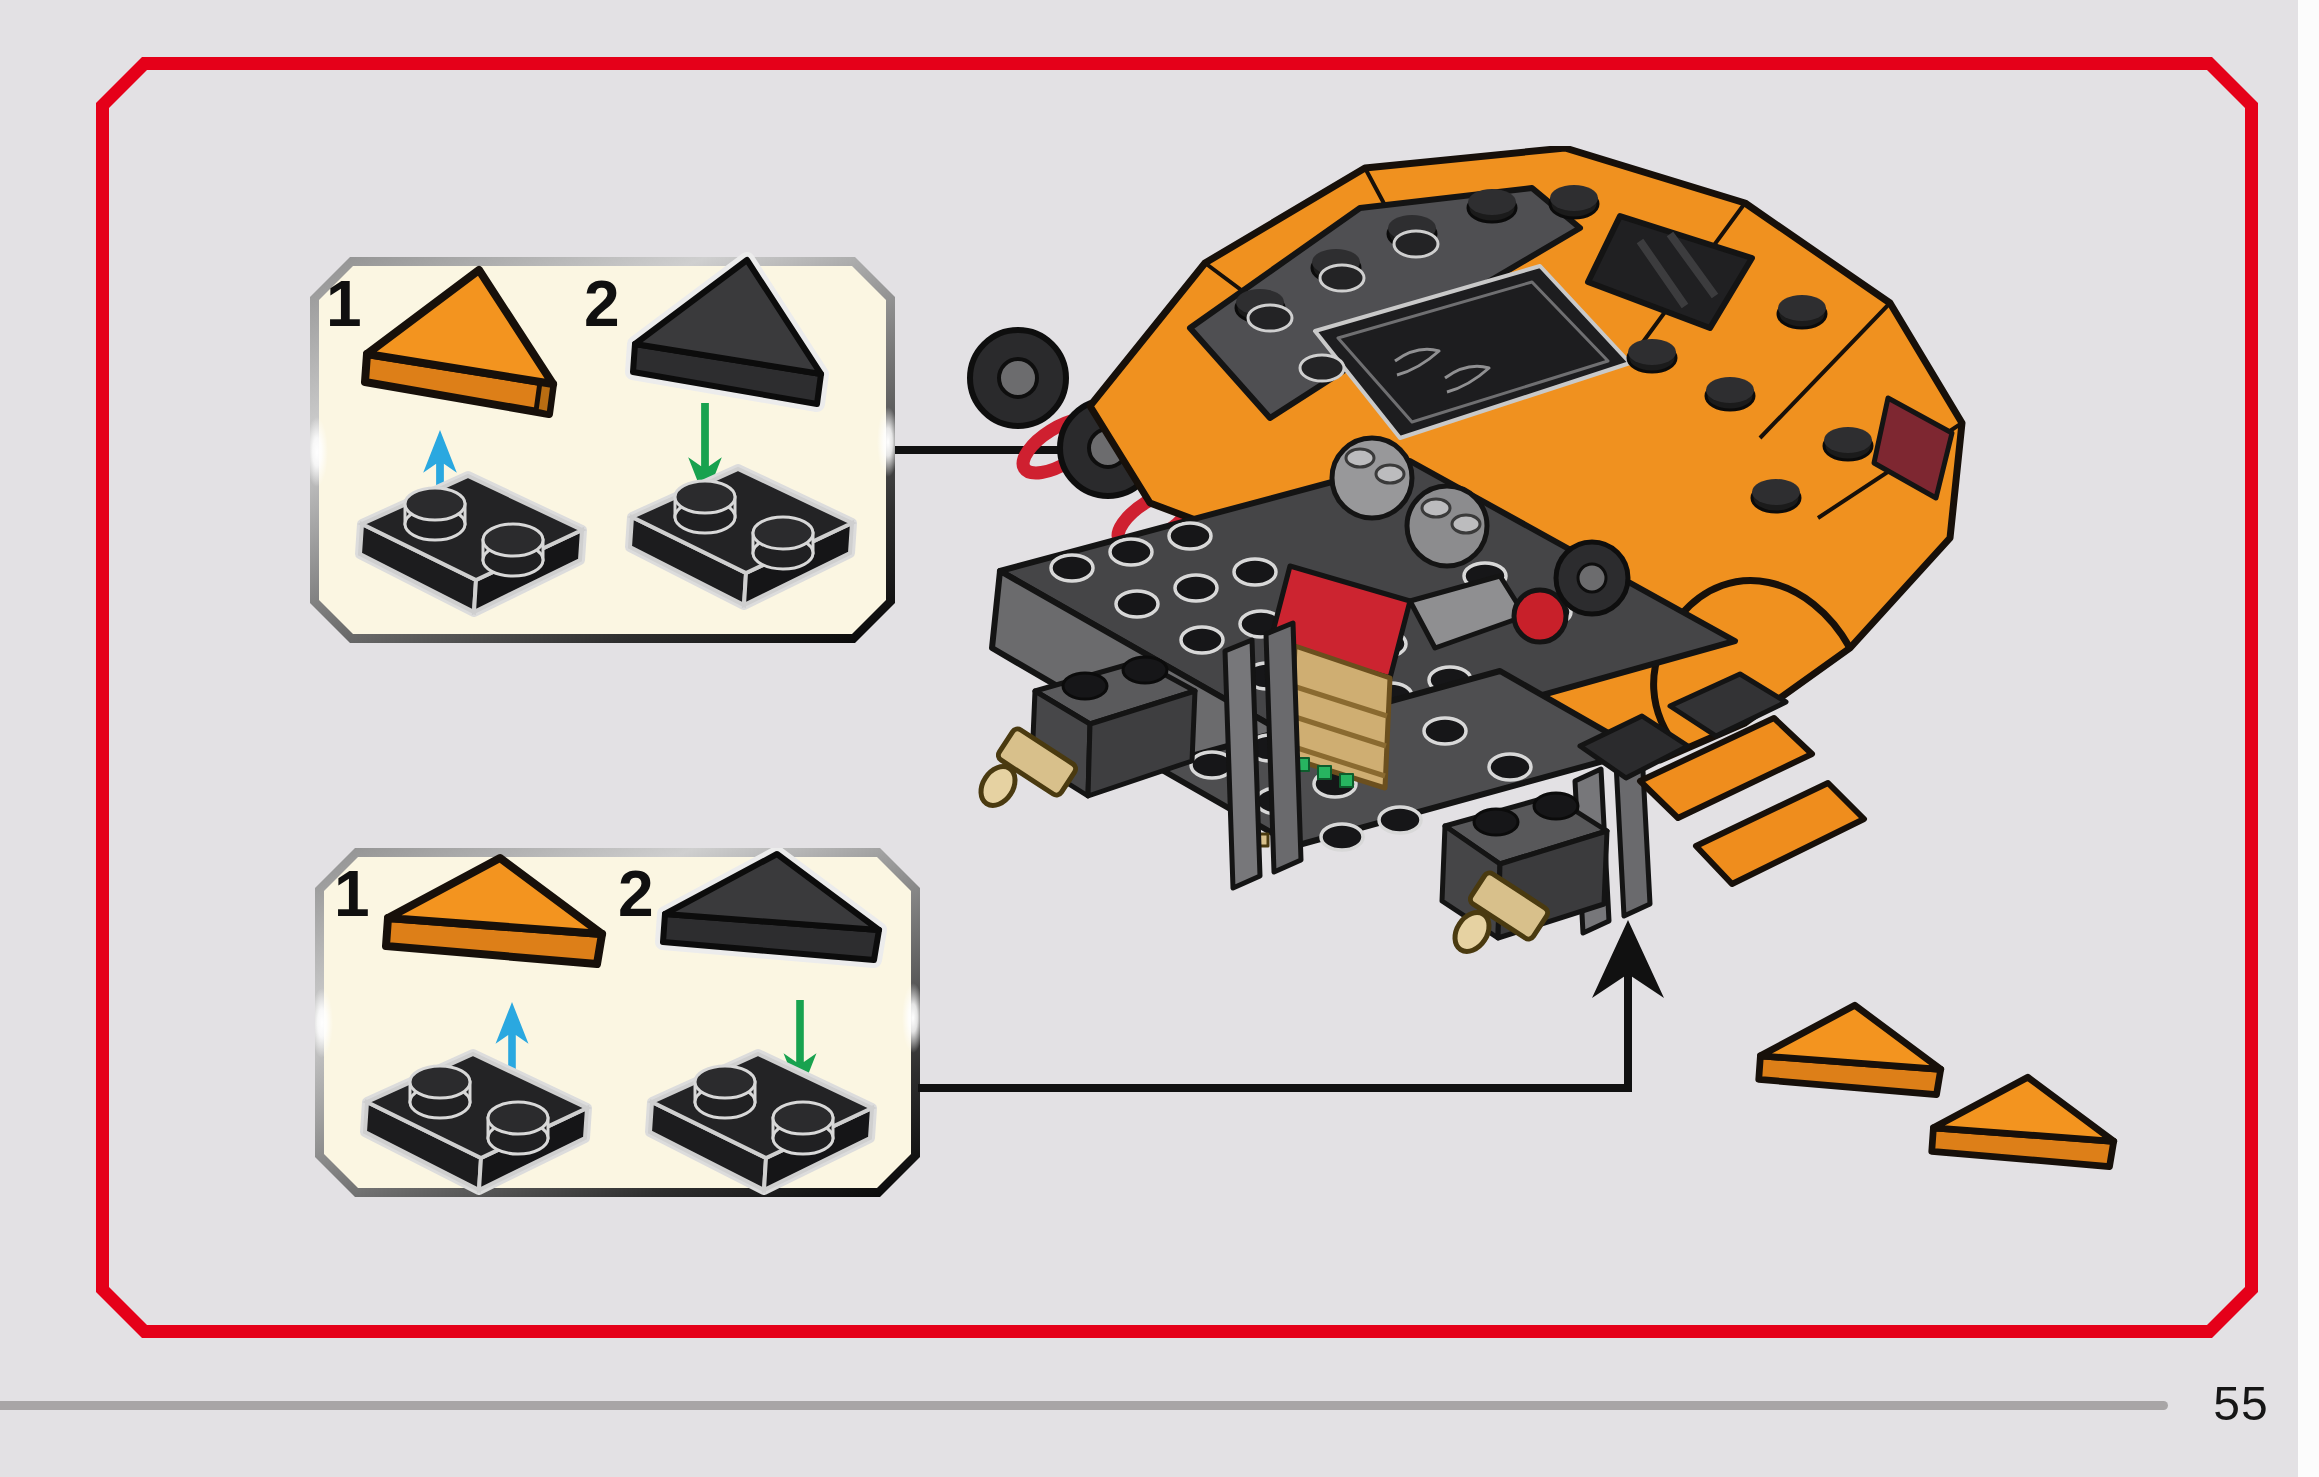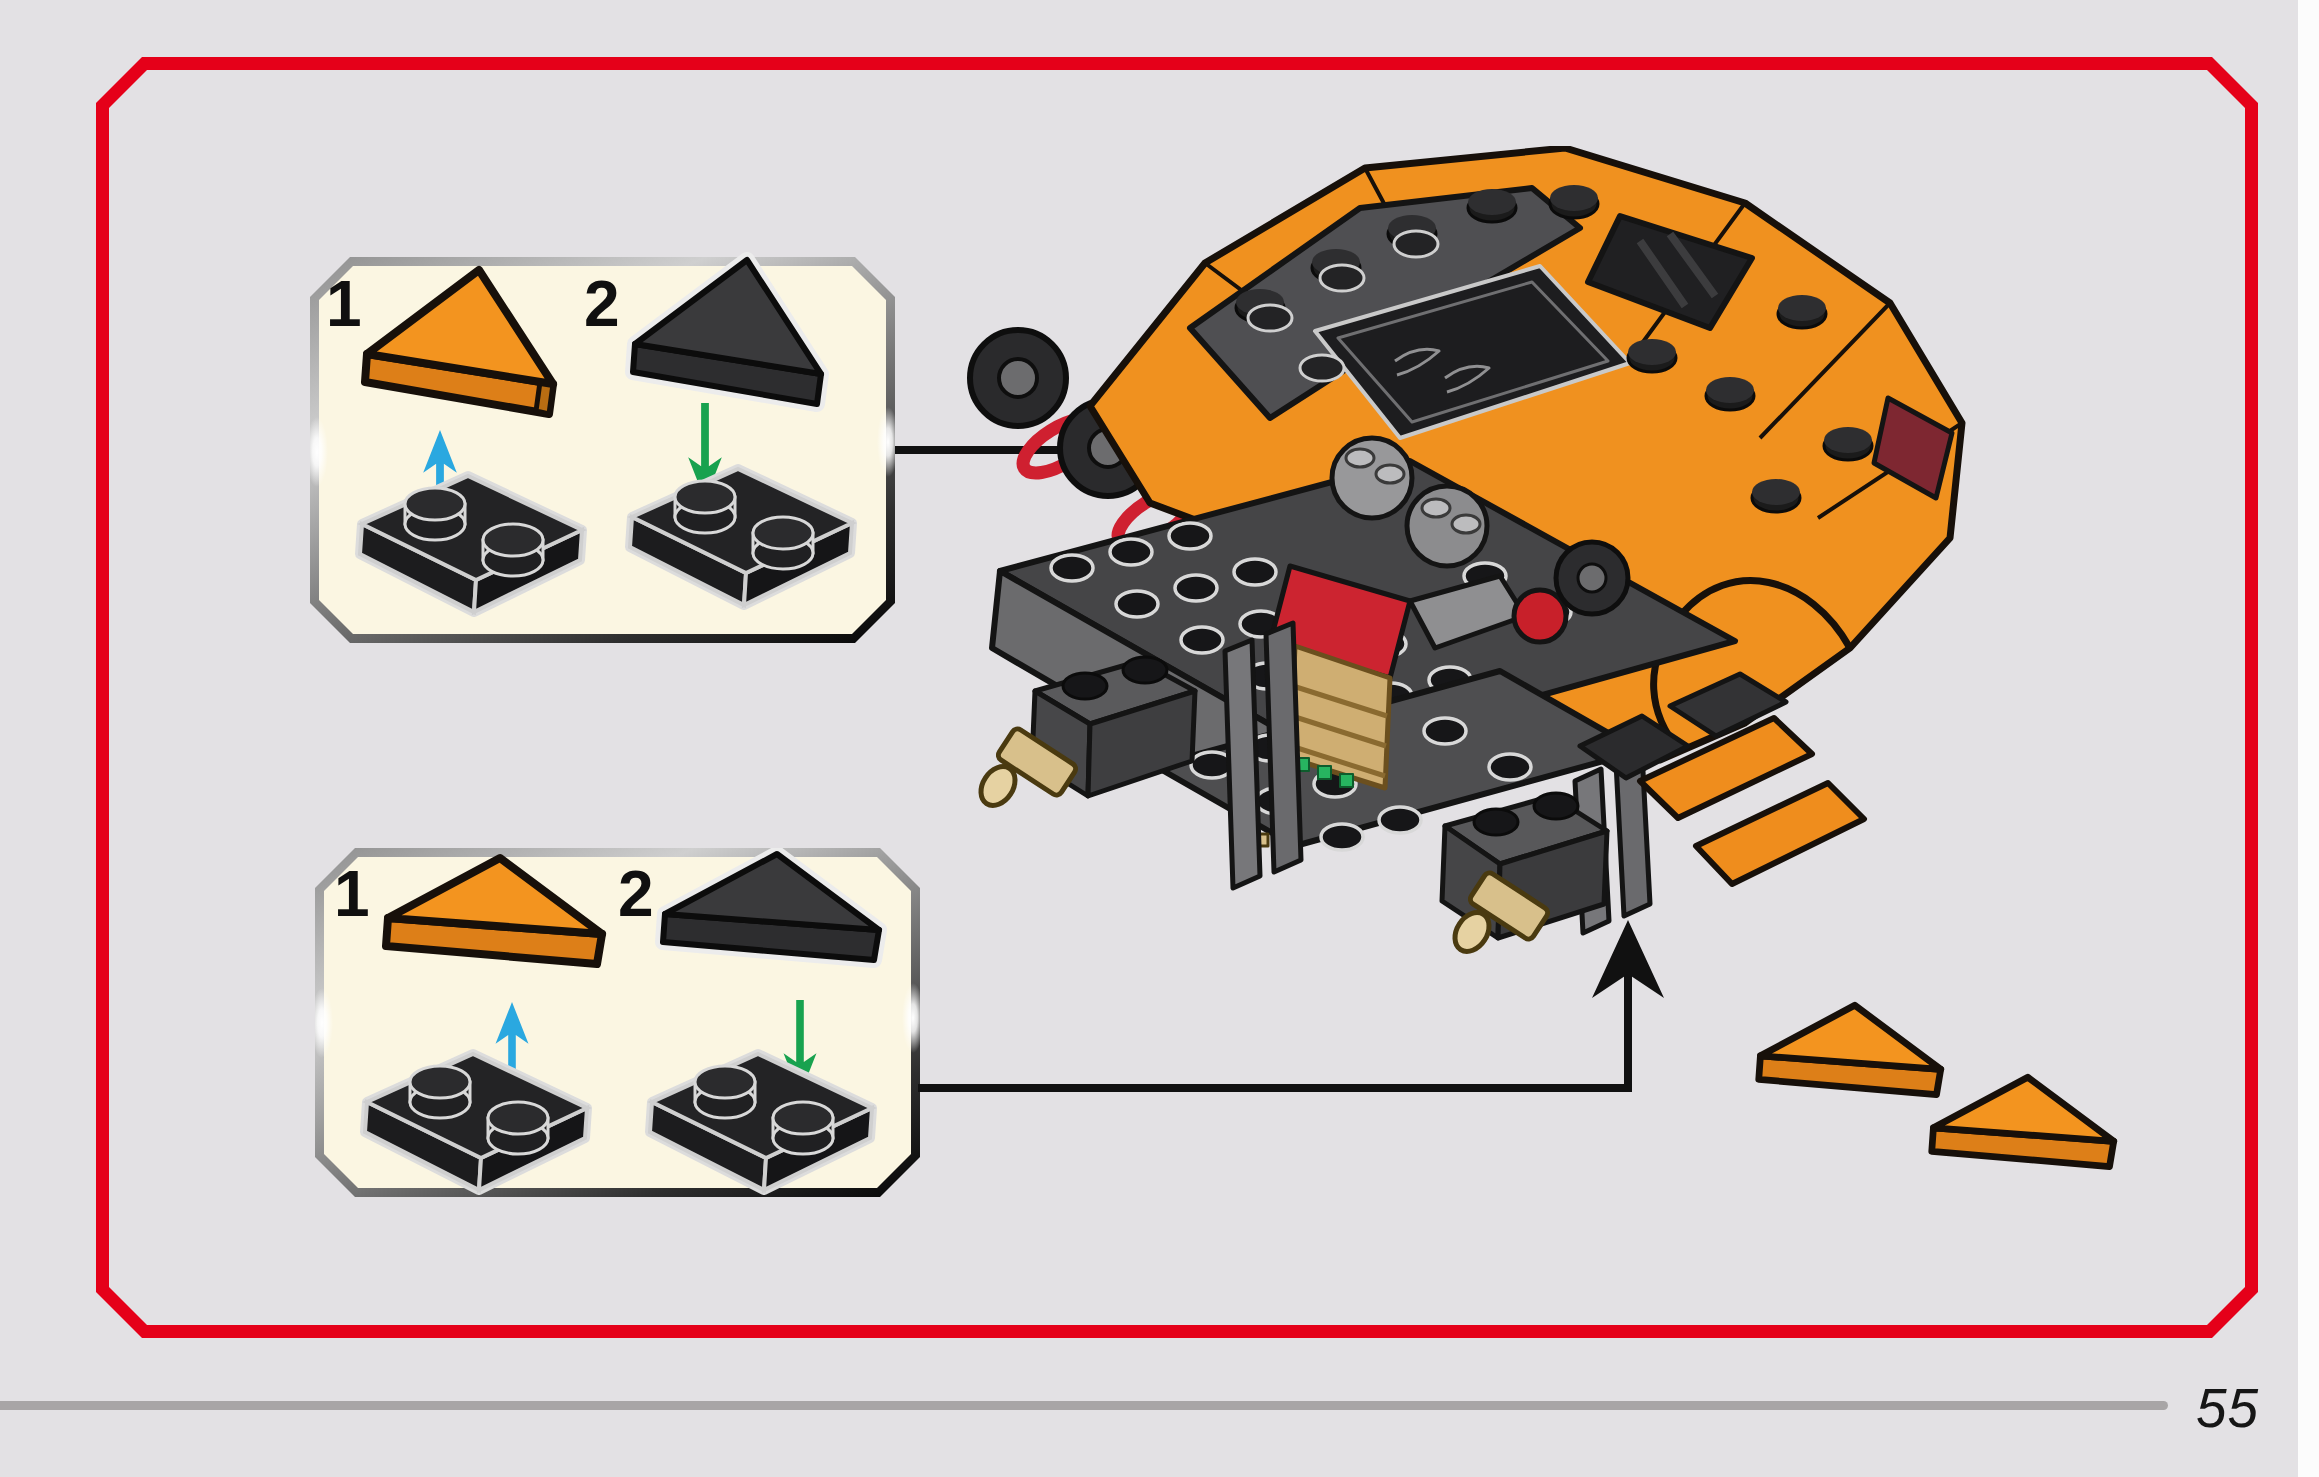--- a/index.html
+++ b/index.html
@@ -13,22 +13,22 @@
     clip-path:polygon(38px 0,calc(100% - 38px) 0,100% 38px,100% calc(100% - 38px),calc(100% - 38px) 100%,38px 100%,0 calc(100% - 38px),0 38px);}
   
   .callout{position:absolute;
     clip-path:polygon(40px 0,calc(100% - 40px) 0,100% 40px,100% calc(100% - 40px),calc(100% - 40px) 100%,40px 100%,0 calc(100% - 40px),0 40px);
     background:linear-gradient(155deg,#8f8f8f 0%,#cfcfcf 28%,#7a7a7a 55%,#2e2e2e 80%,#050505 100%);}
   .callout .fill{position:absolute;left:9px;top:9px;right:9px;bottom:9px;background:#fbf6e2;
     clip-path:polygon(34px 0,calc(100% - 34px) 0,100% 34px,100% calc(100% - 34px),calc(100% - 34px) 100%,34px 100%,0 calc(100% - 34px),0 34px);}
   .glint{position:absolute;width:22px;height:70px;background:radial-gradient(closest-side,#ffffff 0%,rgba(255,255,255,.85) 40%,rgba(255,255,255,0) 100%);}
   .step-num{position:absolute;font-size:64px;font-weight:700;color:#101010;line-height:1;}
   .abs{position:absolute;}
-  .page-number{position:absolute;left:2196px;top:1376px;width:90px;text-align:left;
-    font-size:55px;color:#161616;letter-spacing:1px;font-style:italic;}
+  .page-number{position:absolute;left:2196px;top:1376px;width:90px;text-align:center;
+    font-size:48px;color:#161616;letter-spacing:1px;}
   .divider{position:absolute;left:0;top:1401px;width:2168px;height:9px;background:#a8a5a6;border-radius:0 6px 6px 0;}
   svg{display:block;}
 </style>
 </head>
 <body>
 
 <div class="page">
 
   <div class="white-edge"></div>
 

